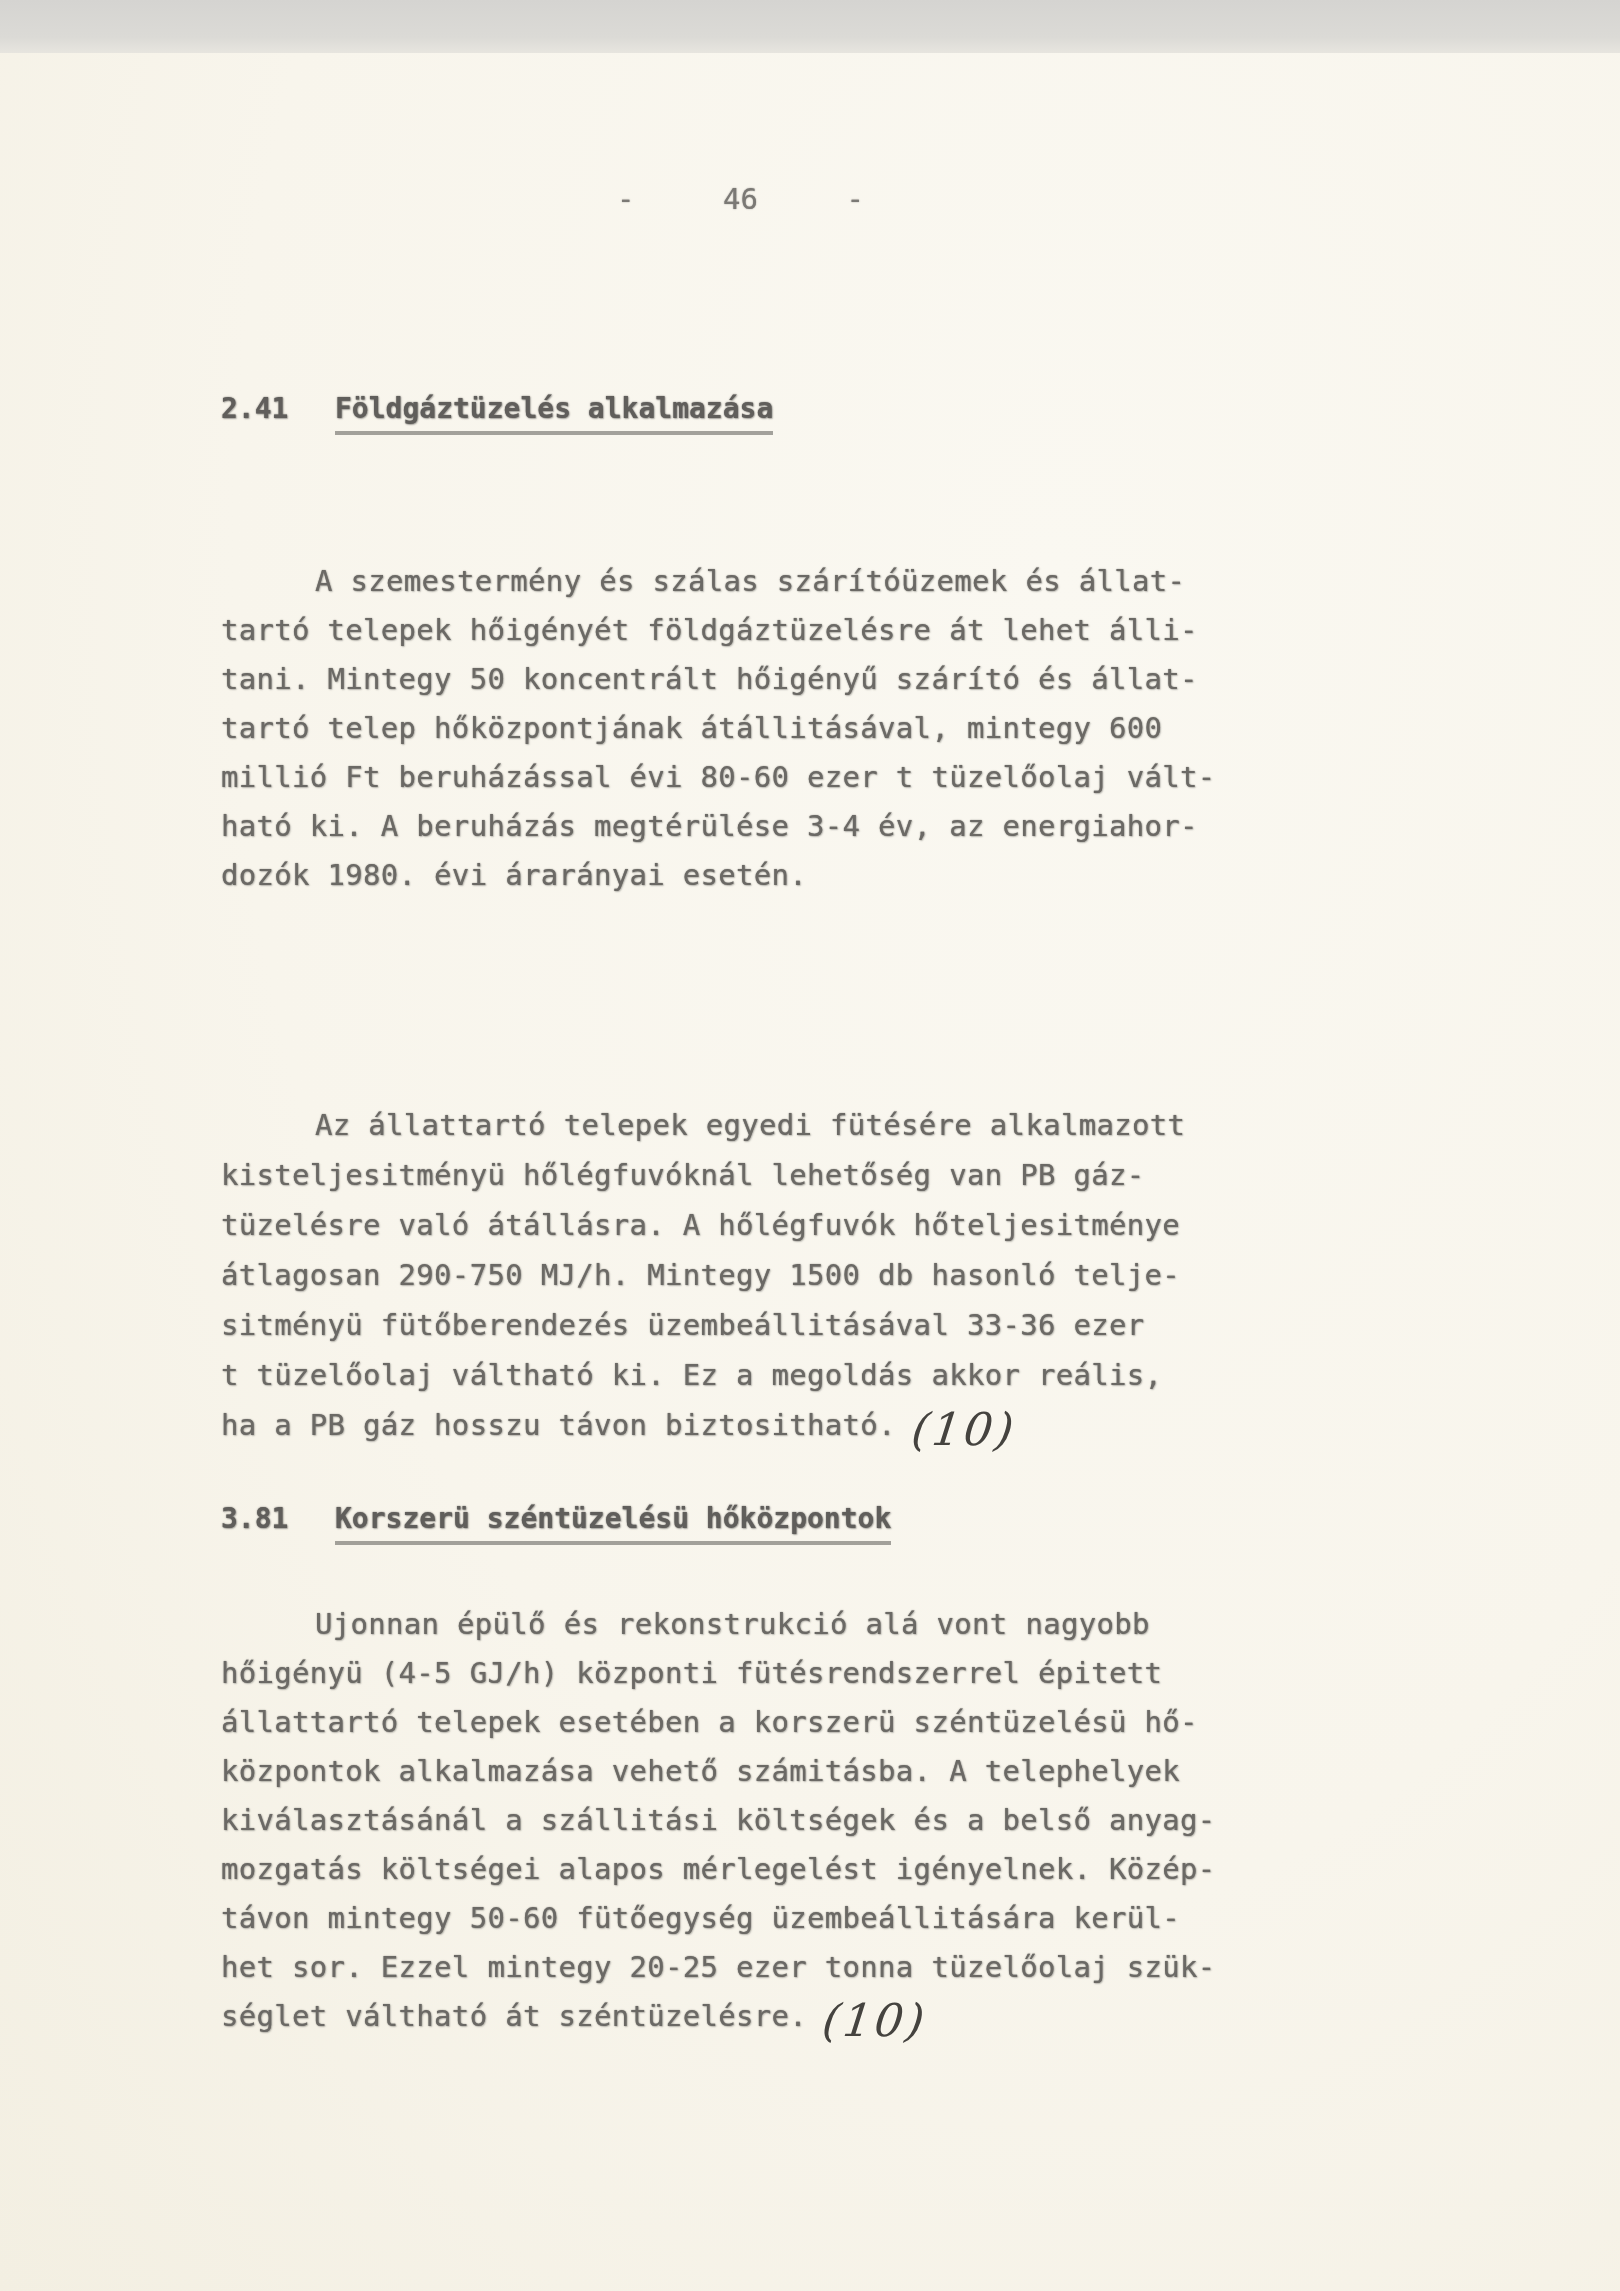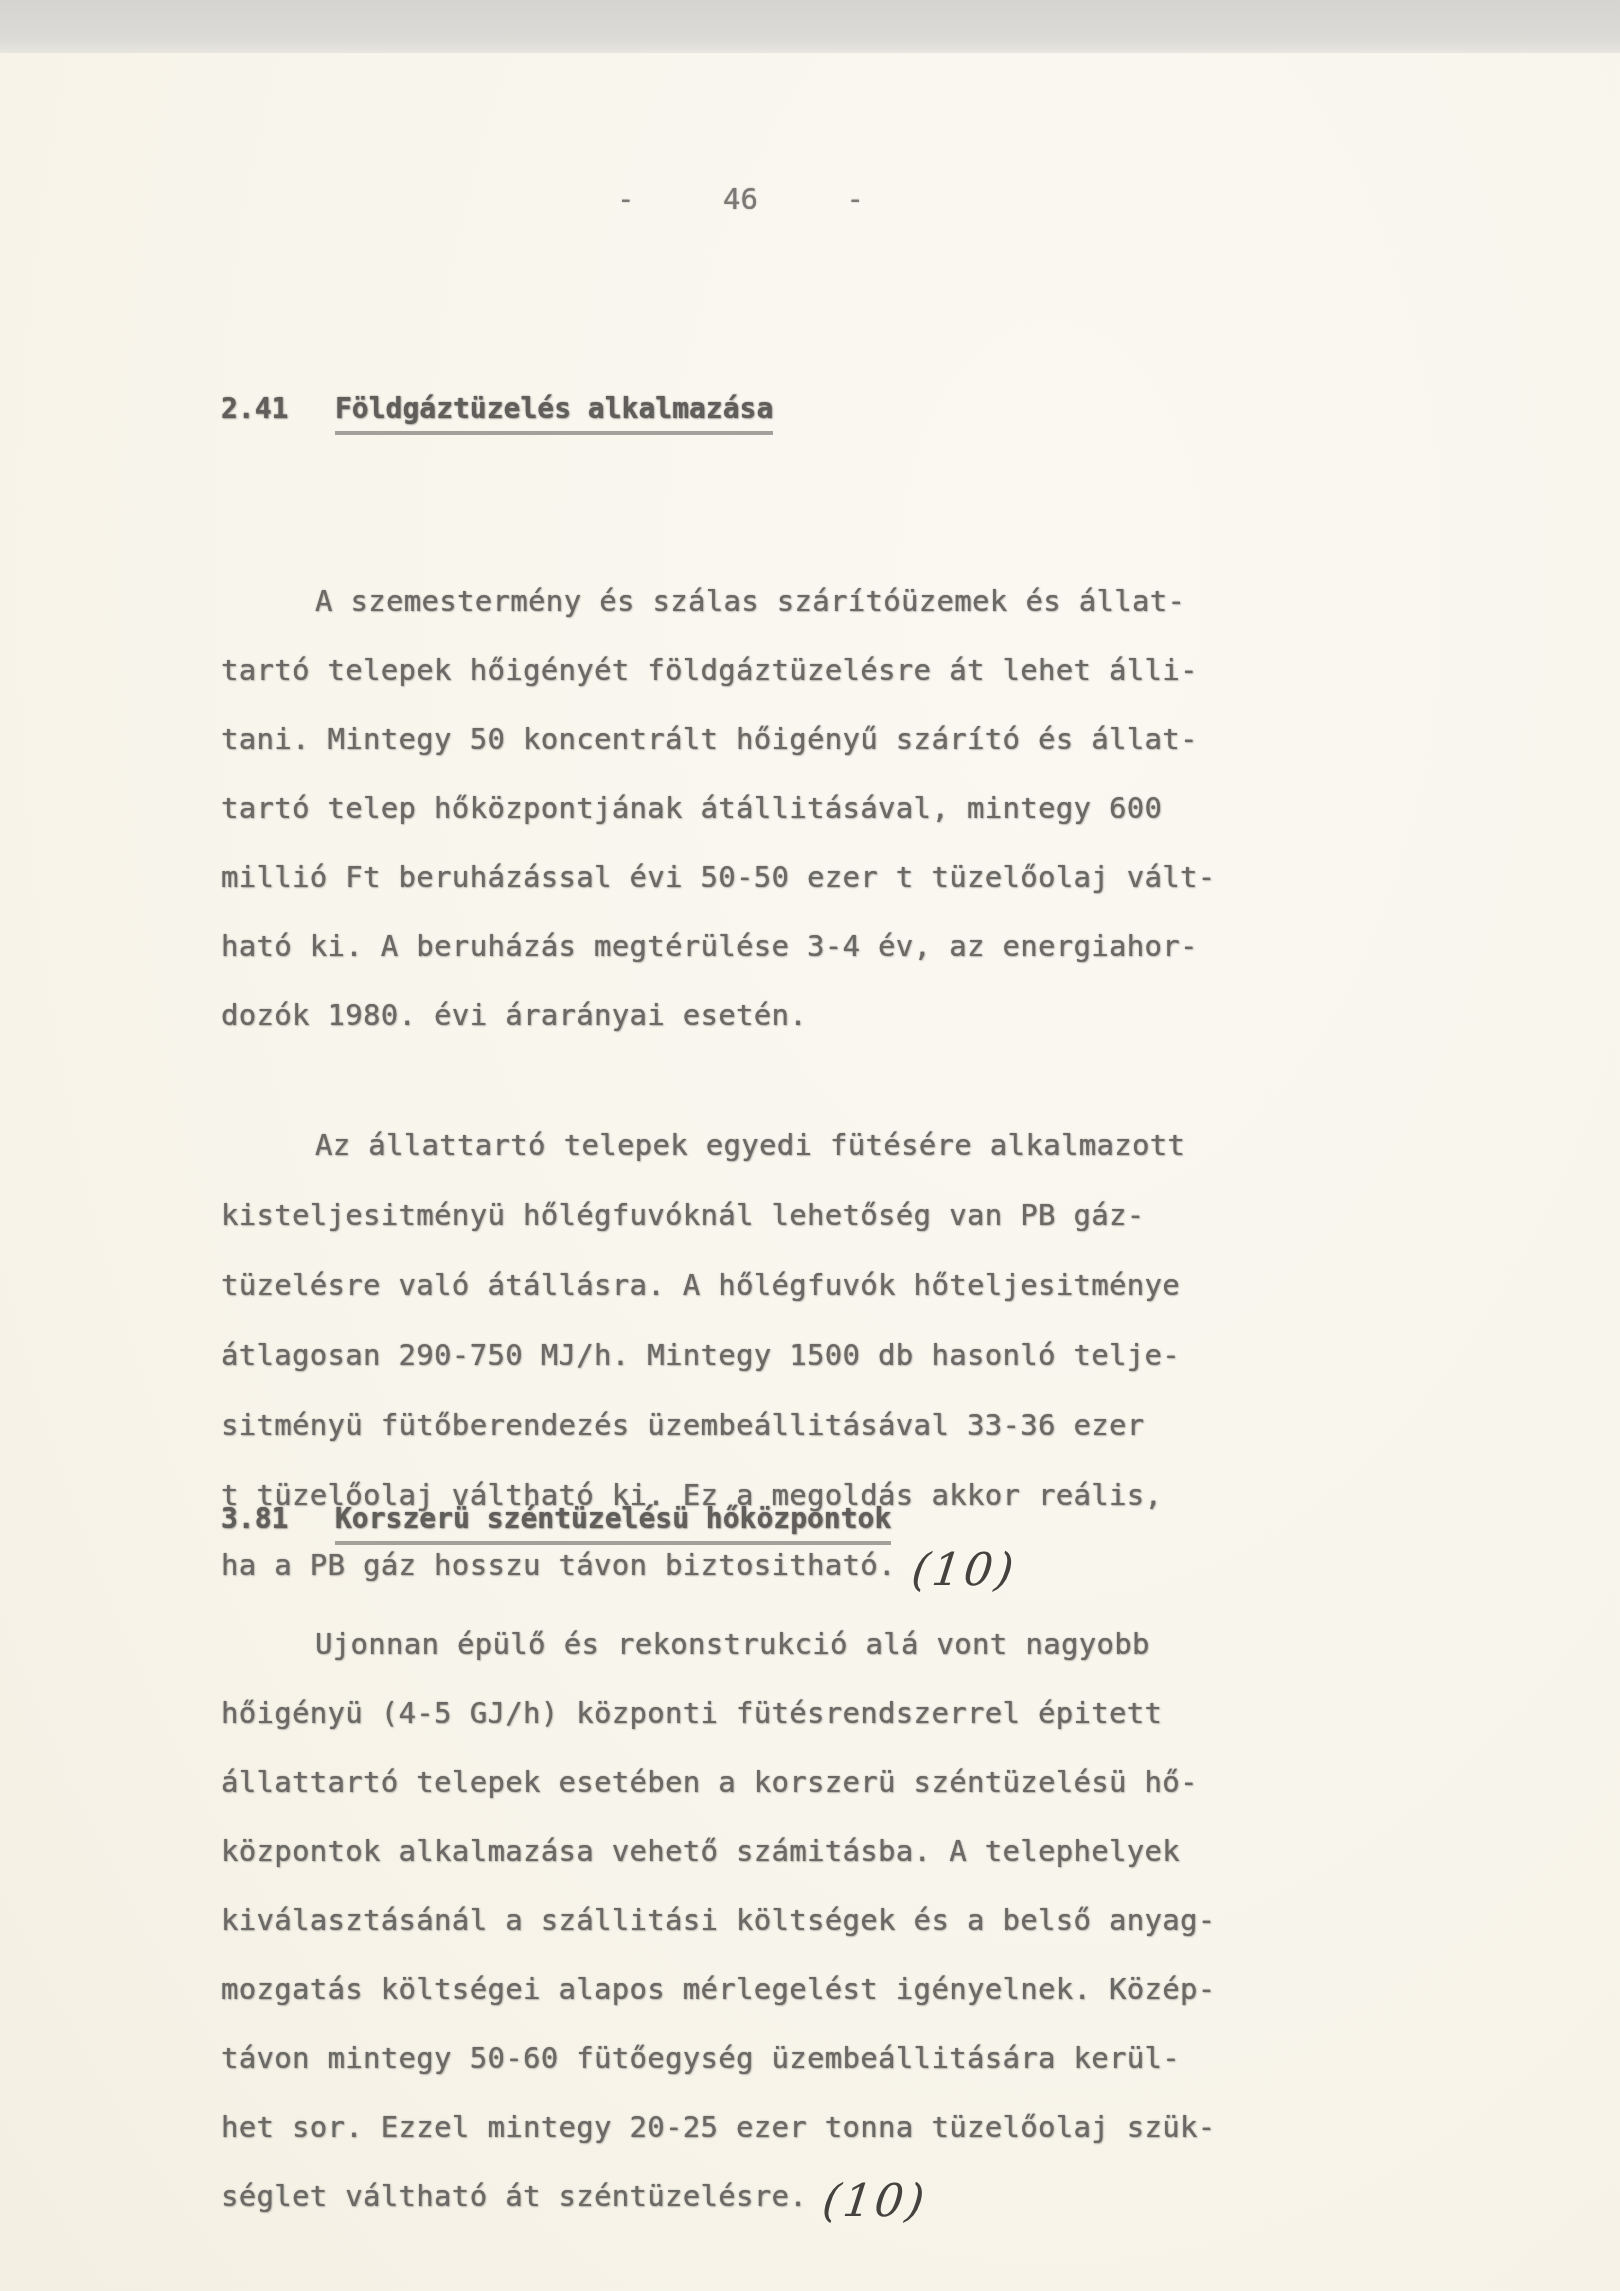--- a/index.html
+++ b/index.html
@@ -50,21 +50,21 @@
     position: absolute;
     left: 221px;
     width: 1186px;
     font-size: 29px;
     line-height: 49px;
     letter-spacing: 0.3px;
     text-shadow: 0 0 1.3px rgba(107,105,101,0.9), 1px 1px 1.6px rgba(107,105,101,0.35);
     white-space: nowrap;
   }
   .para.p2 { line-height: 50px; }
-  .line { height: inherit; margin-top: 20px; }
+  .line { height: inherit; }
   .indent { padding-left: 94px; }
   .handwritten {
     display: inline-block;
     font-family: "DejaVu Serif", serif;
     font-style: italic;
     font-size: 45px;
     letter-spacing: 2.9px;
     color: #45433f;
     margin-left: 15.7px;
     vertical-align: -9.8px;
@@ -87,21 +87,21 @@
 
   <div class="heading" style="top:392px">
     <span class="hnum">2.41</span>
     <span class="htitle">Földgáztüzelés alkalmazása</span>
   </div>
   <div class="para" style="top:557px">
     <div class="line indent">A szemestermény és szálas szárítóüzemek és állat-</div>
     <div class="line">tartó telepek hőigényét földgáztüzelésre át lehet álli-</div>
     <div class="line">tani. Mintegy 50 koncentrált hőigényű szárító és állat-</div>
     <div class="line">tartó telep hőközpontjának átállitásával, mintegy 600</div>
-    <div class="line">millió Ft beruházással évi 50-50 ezer t tüzelőolaj vált-</div>
+    <div class="line">millió Ft beruházással évi 80-60 ezer t tüzelőolaj vált-</div>
     <div class="line">ható ki. A beruházás megtérülése 3-4 év, az energiahor-</div>
     <div class="line">dozók 1980. évi árarányai esetén.</div>
   </div>
 
   <div class="para p2" style="top:1100px">
     <div class="line indent">Az állattartó telepek egyedi fütésére alkalmazott</div>
     <div class="line">kisteljesitményü hőlégfuvóknál lehetőség van PB gáz-</div>
     <div class="line">tüzelésre való átállásra. A hőlégfuvók hőteljesitménye</div>
     <div class="line">átlagosan 290-750 MJ/h. Mintegy 1500 db hasonló telje-</div>
     <div class="line">sitményü fütőberendezés üzembeállitásával 33-36 ezer</div>

